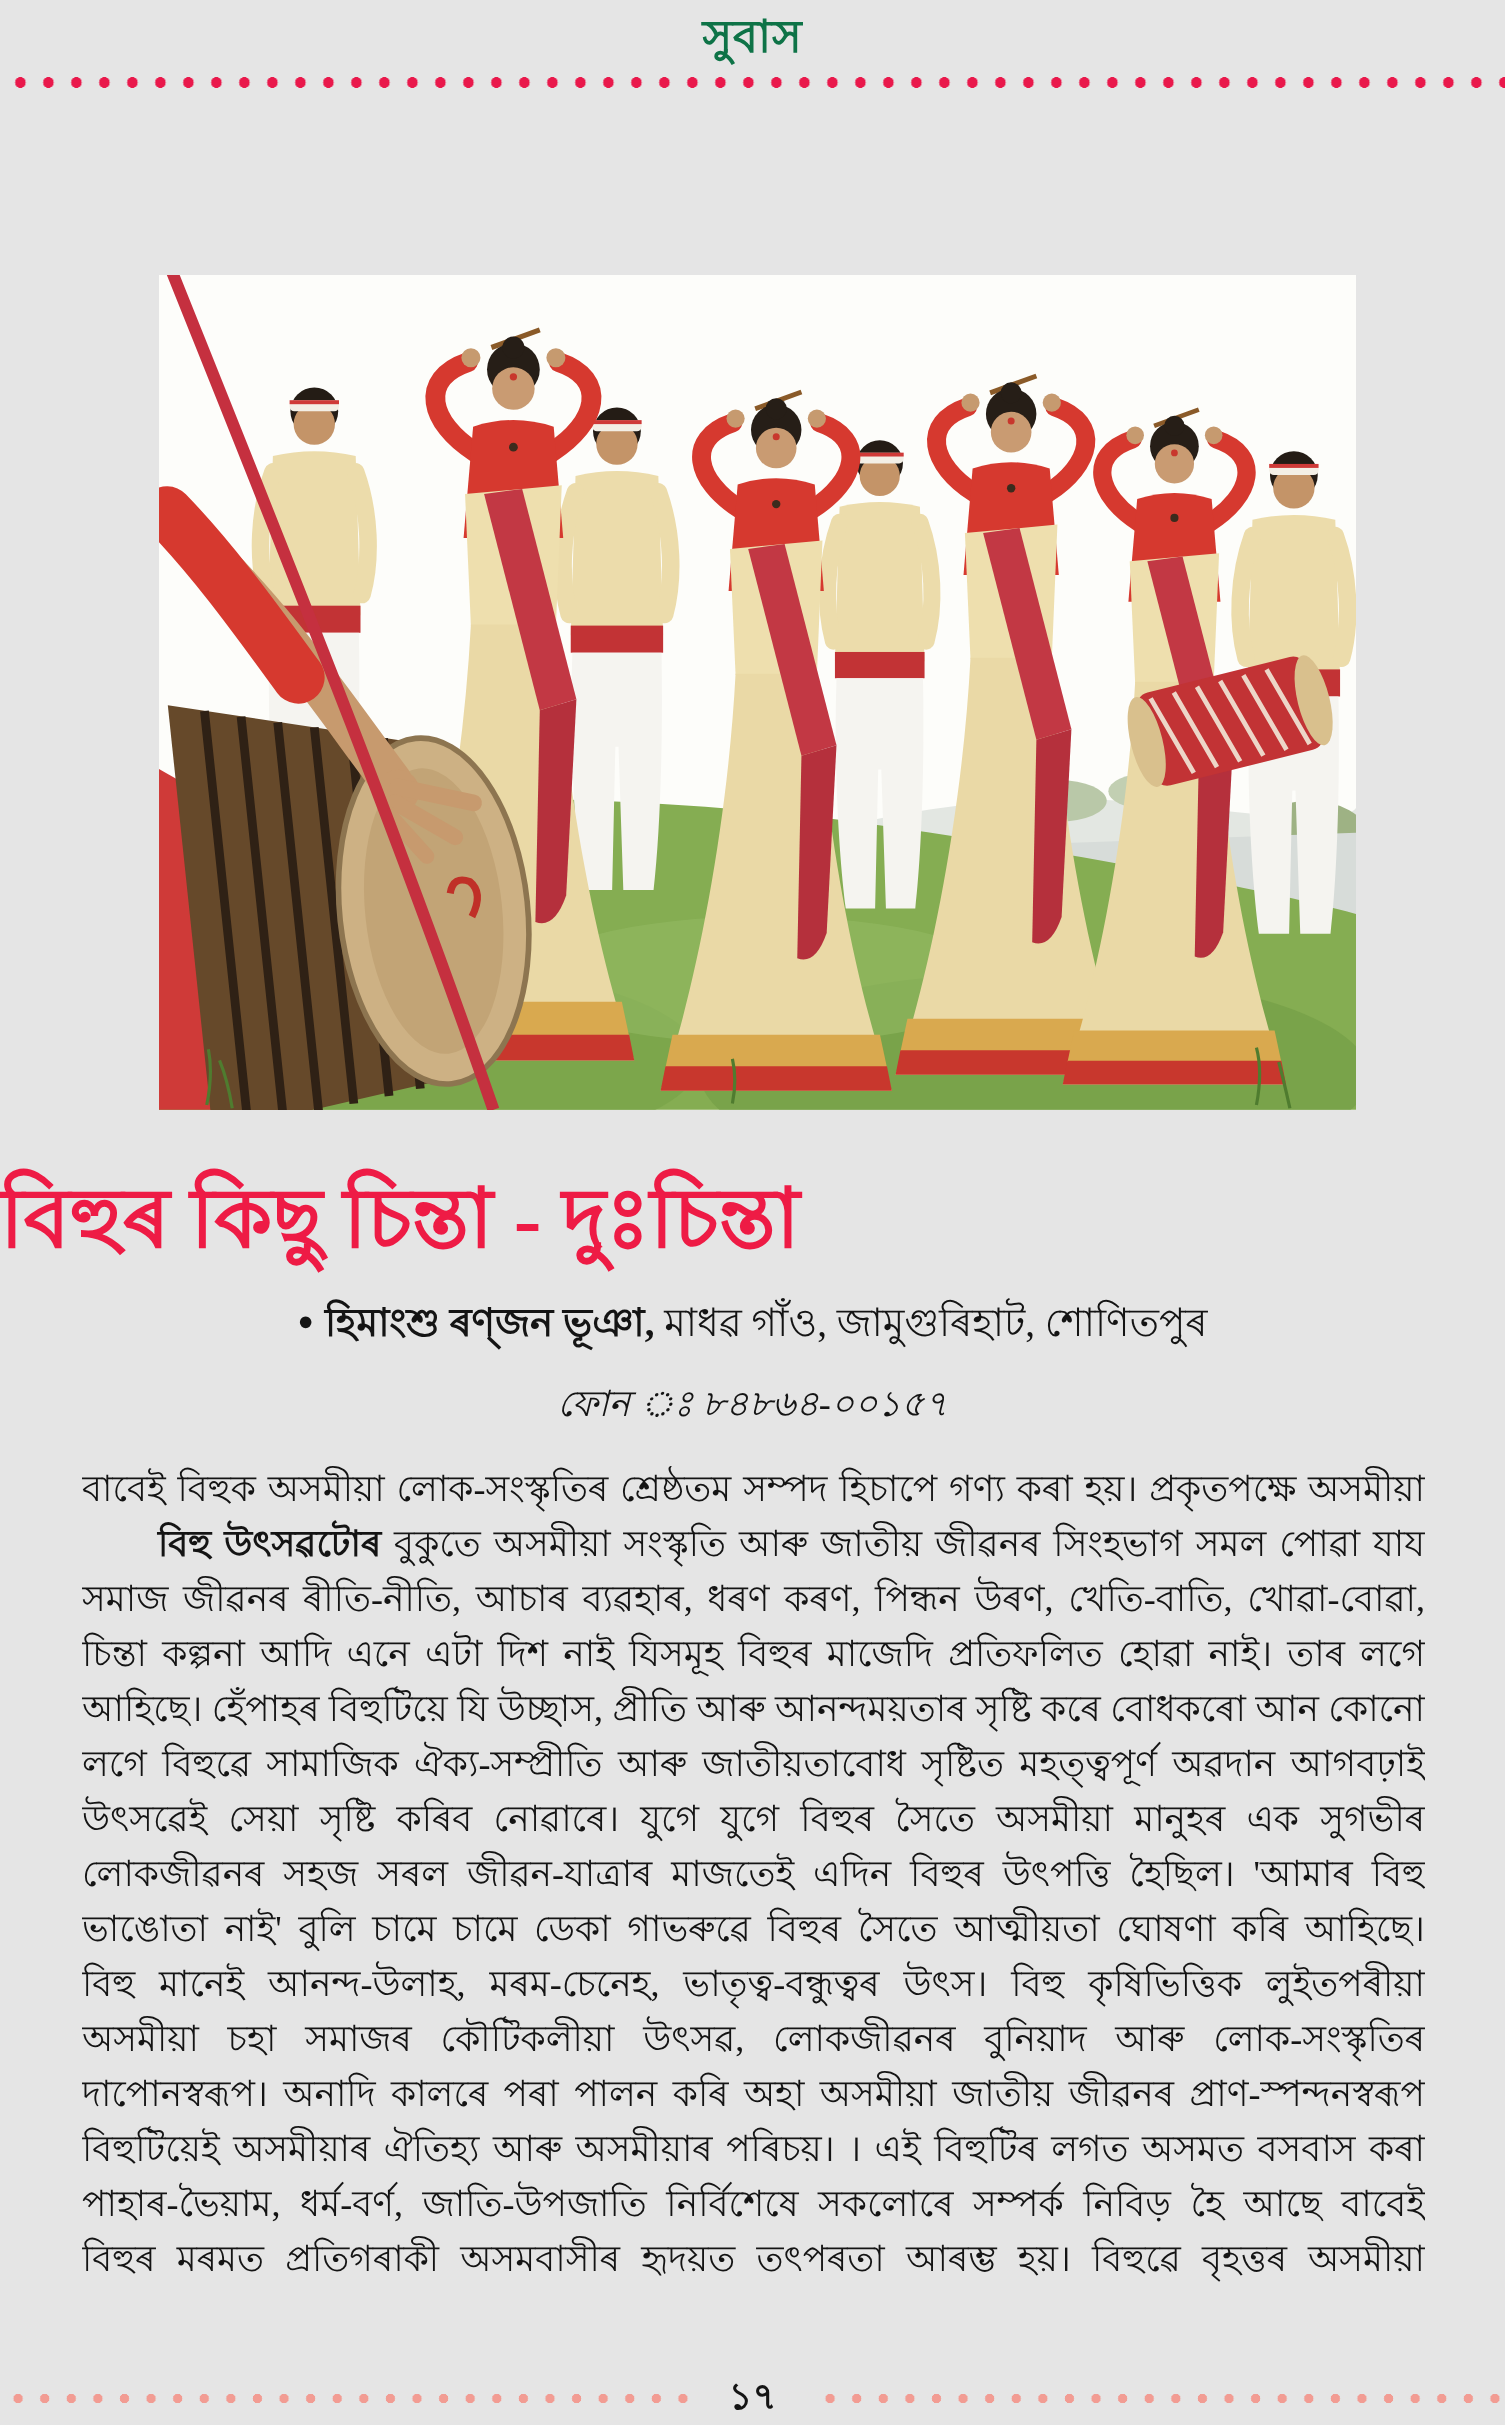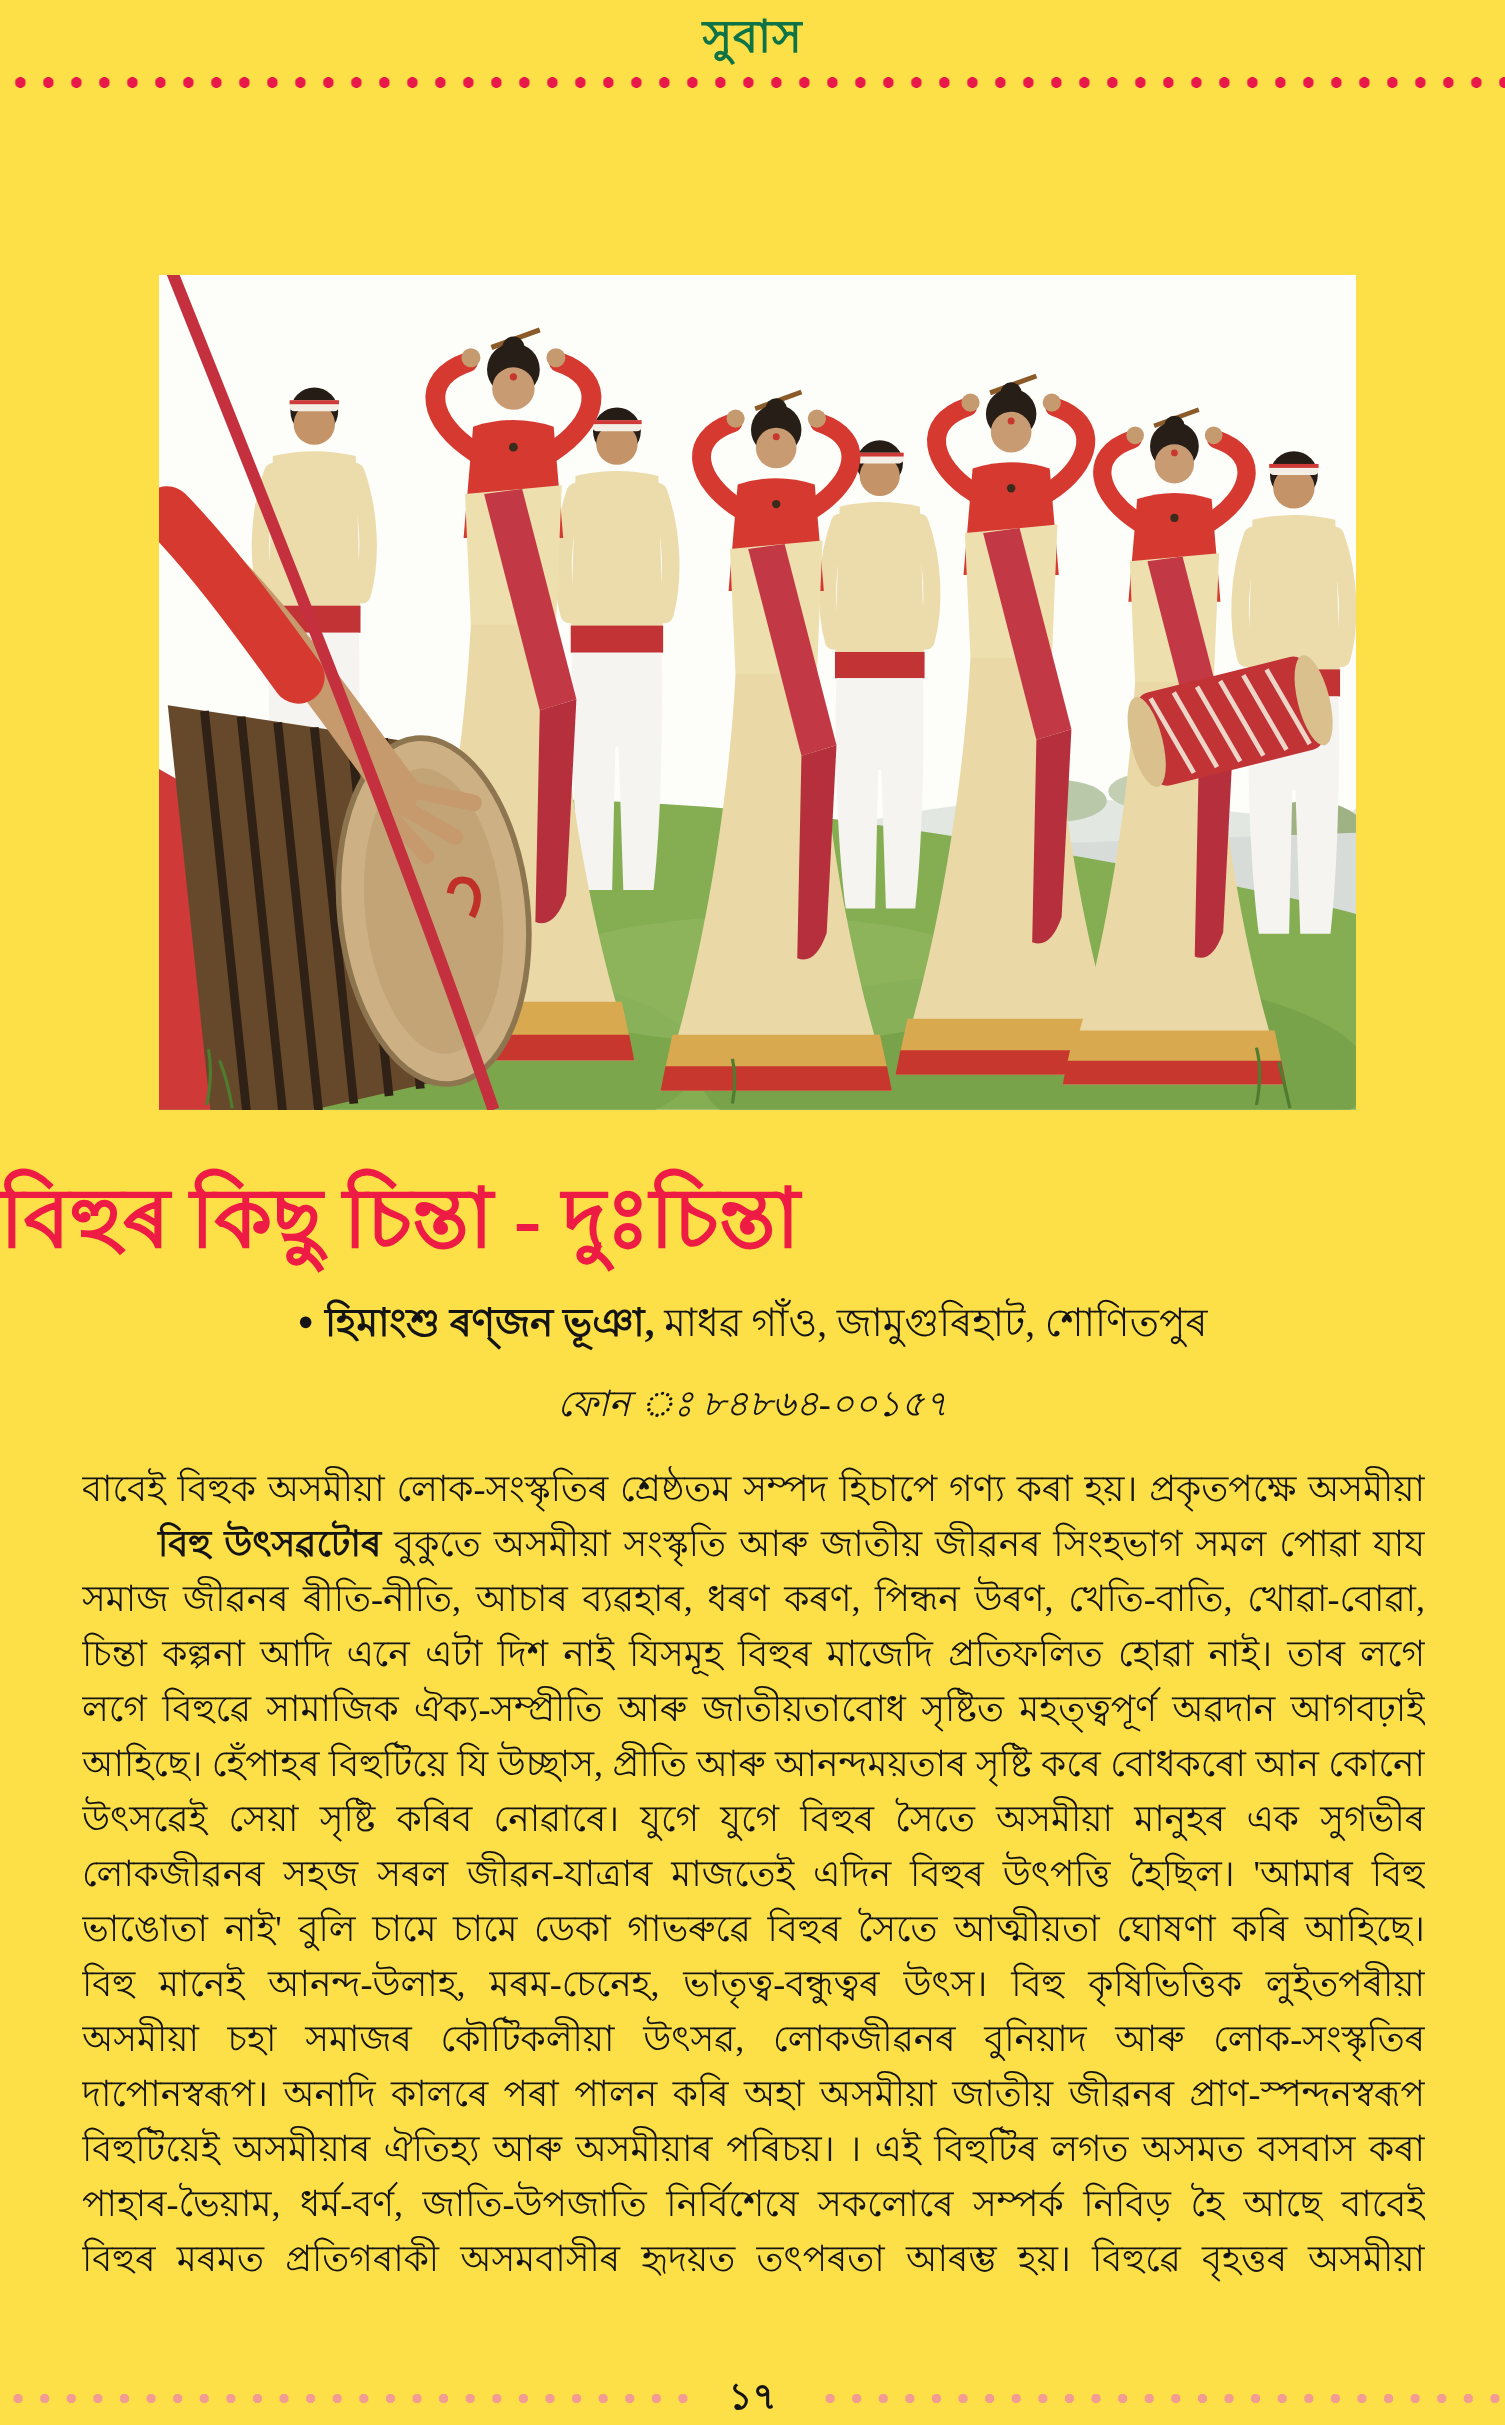--- a/index.html
+++ b/index.html
@@ -6,21 +6,21 @@
     --header-green:#0e7347;
     --title-red:#ee1b45;
     --dot-red:#e9184b;
     --dot-salmon:#f29c93;
     --text-black:#141414;
   }
   html,body{margin:0;padding:0;background:#ffffff;}
   .page{
     position:relative;
     width:1505px;height:2426px;
-    background:#fde047;
+    background:#e5e5e5;
     overflow:hidden;
     font-family:"Liberation Serif","DejaVu Serif",serif;
     color:var(--text-black);
   }
   .magazine-title{
     position:absolute;top:1.6px;left:0;width:100%;
     text-align:center;
     font-size:45px;font-weight:bold;
     color:var(--header-green);
     letter-spacing:0.8px;
@@ -182,22 +182,22 @@
     <span class="bullet">●</span><span class="name">হিমাংশু ৰণ্‌জন ভূঞা,</span><span class="addr"> মাধৱ গাঁও, জামুগুৰিহাট, শোণিতপুৰ</span>
   </div>
 
   <div class="phone-line">ফোন ঃ ৮৪৮৬৪-০০১৫৭</div>
 
   <div class="article-body">
       <div class="body-line"><span>বাবেই বিহুক অসমীয়া লোক-সংস্কৃতিৰ শ্ৰেষ্ঠতম সম্পদ হিচাপে গণ্য কৰা হয়। প্ৰকৃতপক্ষে অসমীয়া</span></div>
       <div class="body-line indent"><span class="b">বিহু উৎসৱটোৰ</span><span> বুকুতে অসমীয়া সংস্কৃতি আৰু জাতীয় জীৱনৰ সিংহভাগ সমল পোৱা যায</span></div>
       <div class="body-line"><span>সমাজ জীৱনৰ ৰীতি-নীতি, আচাৰ ব্যৱহাৰ, ধৰণ কৰণ, পিন্ধন উৰণ, খেতি-বাতি, খোৱা-বোৱা,</span></div>
       <div class="body-line"><span>চিন্তা কল্পনা আদি এনে এটা দিশ নাই যিসমূহ বিহুৰ মাজেদি প্ৰতিফলিত হোৱা নাই। তাৰ লগে</span></div>
+      <div class="body-line"><span>আহিছে। হেঁপাহৰ বিহুটিয়ে যি উচ্ছাস, প্ৰীতি আৰু আনন্দময়তাৰ সৃষ্টি কৰে বোধকৰো আন কোনো</span></div>
       <div class="body-line"><span>লগে বিহুৱে সামাজিক ঐক্য-সম্প্ৰীতি আৰু জাতীয়তাবোধ সৃষ্টিত মহত্ত্বপূৰ্ণ অৱদান আগবঢ়াই</span></div>
-      <div class="body-line"><span>আহিছে। হেঁপাহৰ বিহুটিয়ে যি উচ্ছাস, প্ৰীতি আৰু আনন্দময়তাৰ সৃষ্টি কৰে বোধকৰো আন কোনো</span></div>
       <div class="body-line"><span>উৎসৱেই সেয়া সৃষ্টি কৰিব নোৱাৰে। যুগে যুগে বিহুৰ সৈতে অসমীয়া মানুহৰ এক সুগভীৰ</span></div>
       <div class="body-line"><span>লোকজীৱনৰ সহজ সৰল জীৱন-যাত্ৰাৰ মাজতেই এদিন বিহুৰ উৎপত্তি হৈছিল। 'আমাৰ বিহু</span></div>
       <div class="body-line"><span>ভাঙোতা নাই' বুলি চামে চামে ডেকা গাভৰুৱে বিহুৰ সৈতে আত্মীয়তা ঘোষণা কৰি আহিছে।</span></div>
       <div class="body-line"><span>বিহু মানেই আনন্দ-উলাহ, মৰম-চেনেহ, ভাতৃত্ব-বন্ধুত্বৰ উৎস। বিহু কৃষিভিত্তিক লুইতপৰীয়া</span></div>
       <div class="body-line"><span>অসমীয়া চহা সমাজৰ কৌটিকলীয়া উৎসৱ, লোকজীৱনৰ বুনিয়াদ আৰু লোক-সংস্কৃতিৰ</span></div>
       <div class="body-line"><span>দাপোনস্বৰূপ। অনাদি কালৰে পৰা পালন কৰি অহা অসমীয়া জাতীয় জীৱনৰ প্ৰাণ-স্পন্দনস্বৰূপ</span></div>
       <div class="body-line"><span>বিহুটিয়েই অসমীয়াৰ ঐতিহ্য আৰু অসমীয়াৰ পৰিচয়। । এই বিহুটিৰ লগত অসমত বসবাস কৰা</span></div>
       <div class="body-line"><span>পাহাৰ-ভৈয়াম, ধৰ্ম-বৰ্ণ, জাতি-উপজাতি নিৰ্বিশেষে সকলোৰে সম্পৰ্ক নিবিড় হৈ আছে বাবেই</span></div>
       <div class="body-line"><span>বিহুৰ মৰমত প্ৰতিগৰাকী অসমবাসীৰ হৃদয়ত তৎপৰতা আৰম্ভ হয়। বিহুৱে বৃহত্তৰ অসমীয়া</span></div>
     </div>

